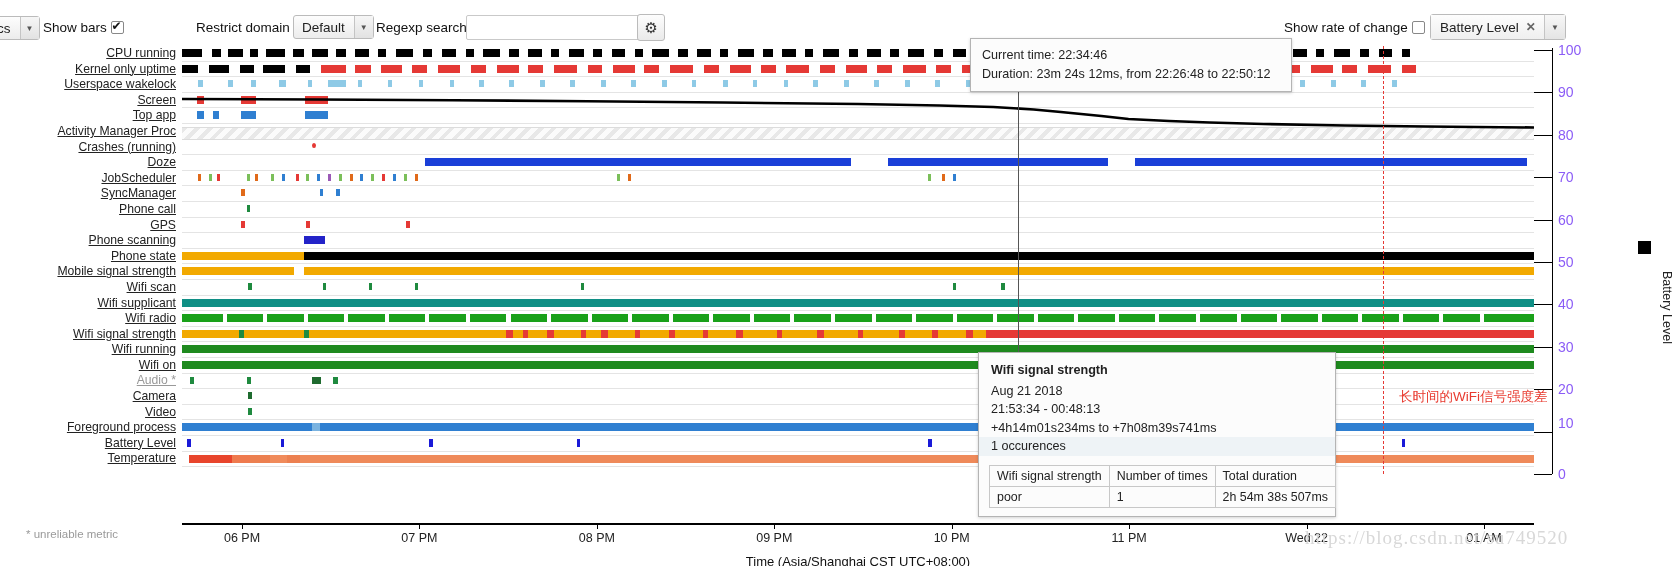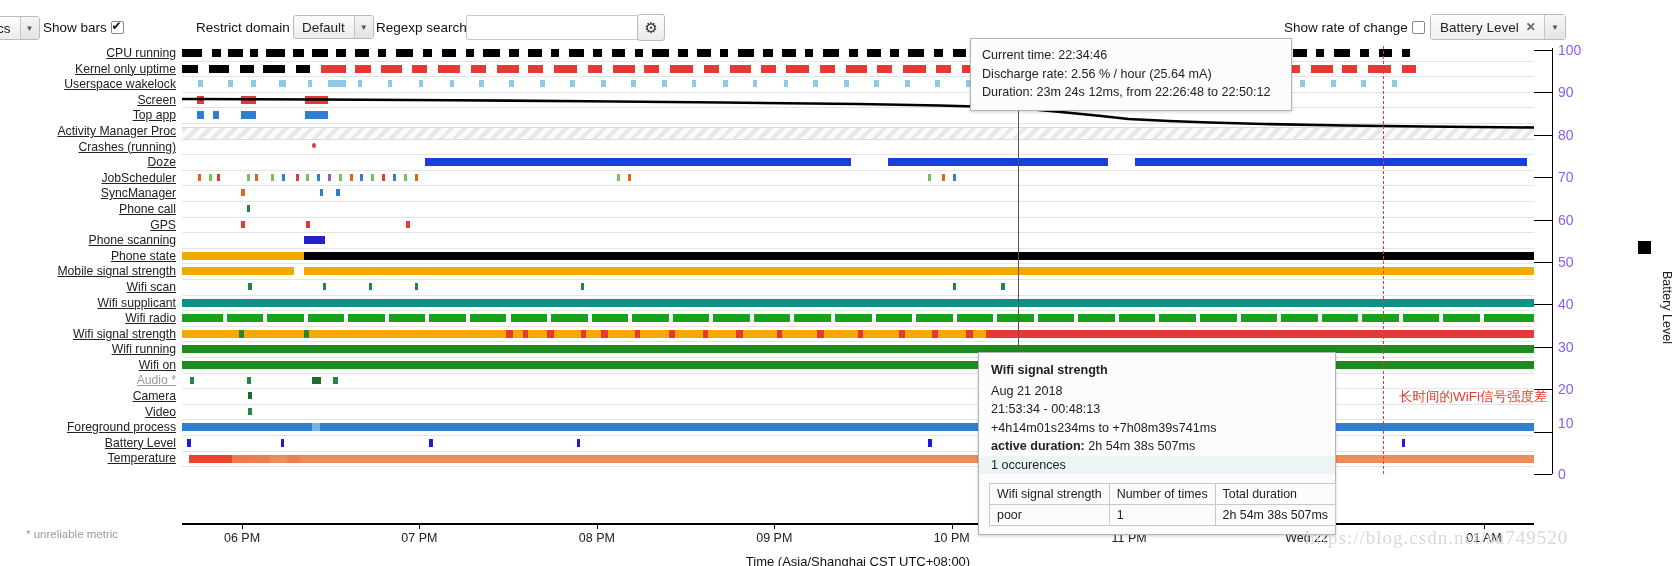--- a/index.html
+++ b/index.html
@@ -667,31 +667,28 @@
       </div>
 
   <div class="unrel">* unreliable metric</div>
 </div>
 
 <div class="ghost" style="left:1030px; top:490px;">11 PM</div>
 <div class="ghost" style="left:1198px; top:490px;">Wed 22</div>
 
 <div class="tooltip tt-top">
   <div>Current time: 22:34:46</div>
-  <div>Discharge rate: 2.56 % / hour (25.64 mA)</div>
   <div>Duration: 23m 24s 12ms, from 22:26:48 to 22:50:12</div>
 </div>
 
 <div class="tooltip tt-bot">
   <div class="ln ttl">Wifi signal strength</div>
   <div class="ln">Aug 21 2018</div>
   <div class="ln">21:53:34 - 00:48:13</div>
   <div class="ln">+4h14m01s234ms to +7h08m39s741ms</div>
-  <div class="ln"><span class="bold">active duration:</span>
-    <span>2h 54m 38s 507ms</span></div>
   <div class="ln band">1 occurences</div>
   <table class="tt-table">
     <thead>
           <tr id="tt-head">
             <th>Wifi signal strength</th>
             <th>Number of times</th>
             <th>Total duration</th>
           </tr>
         </thead>
     <tbody id="tt-body">

